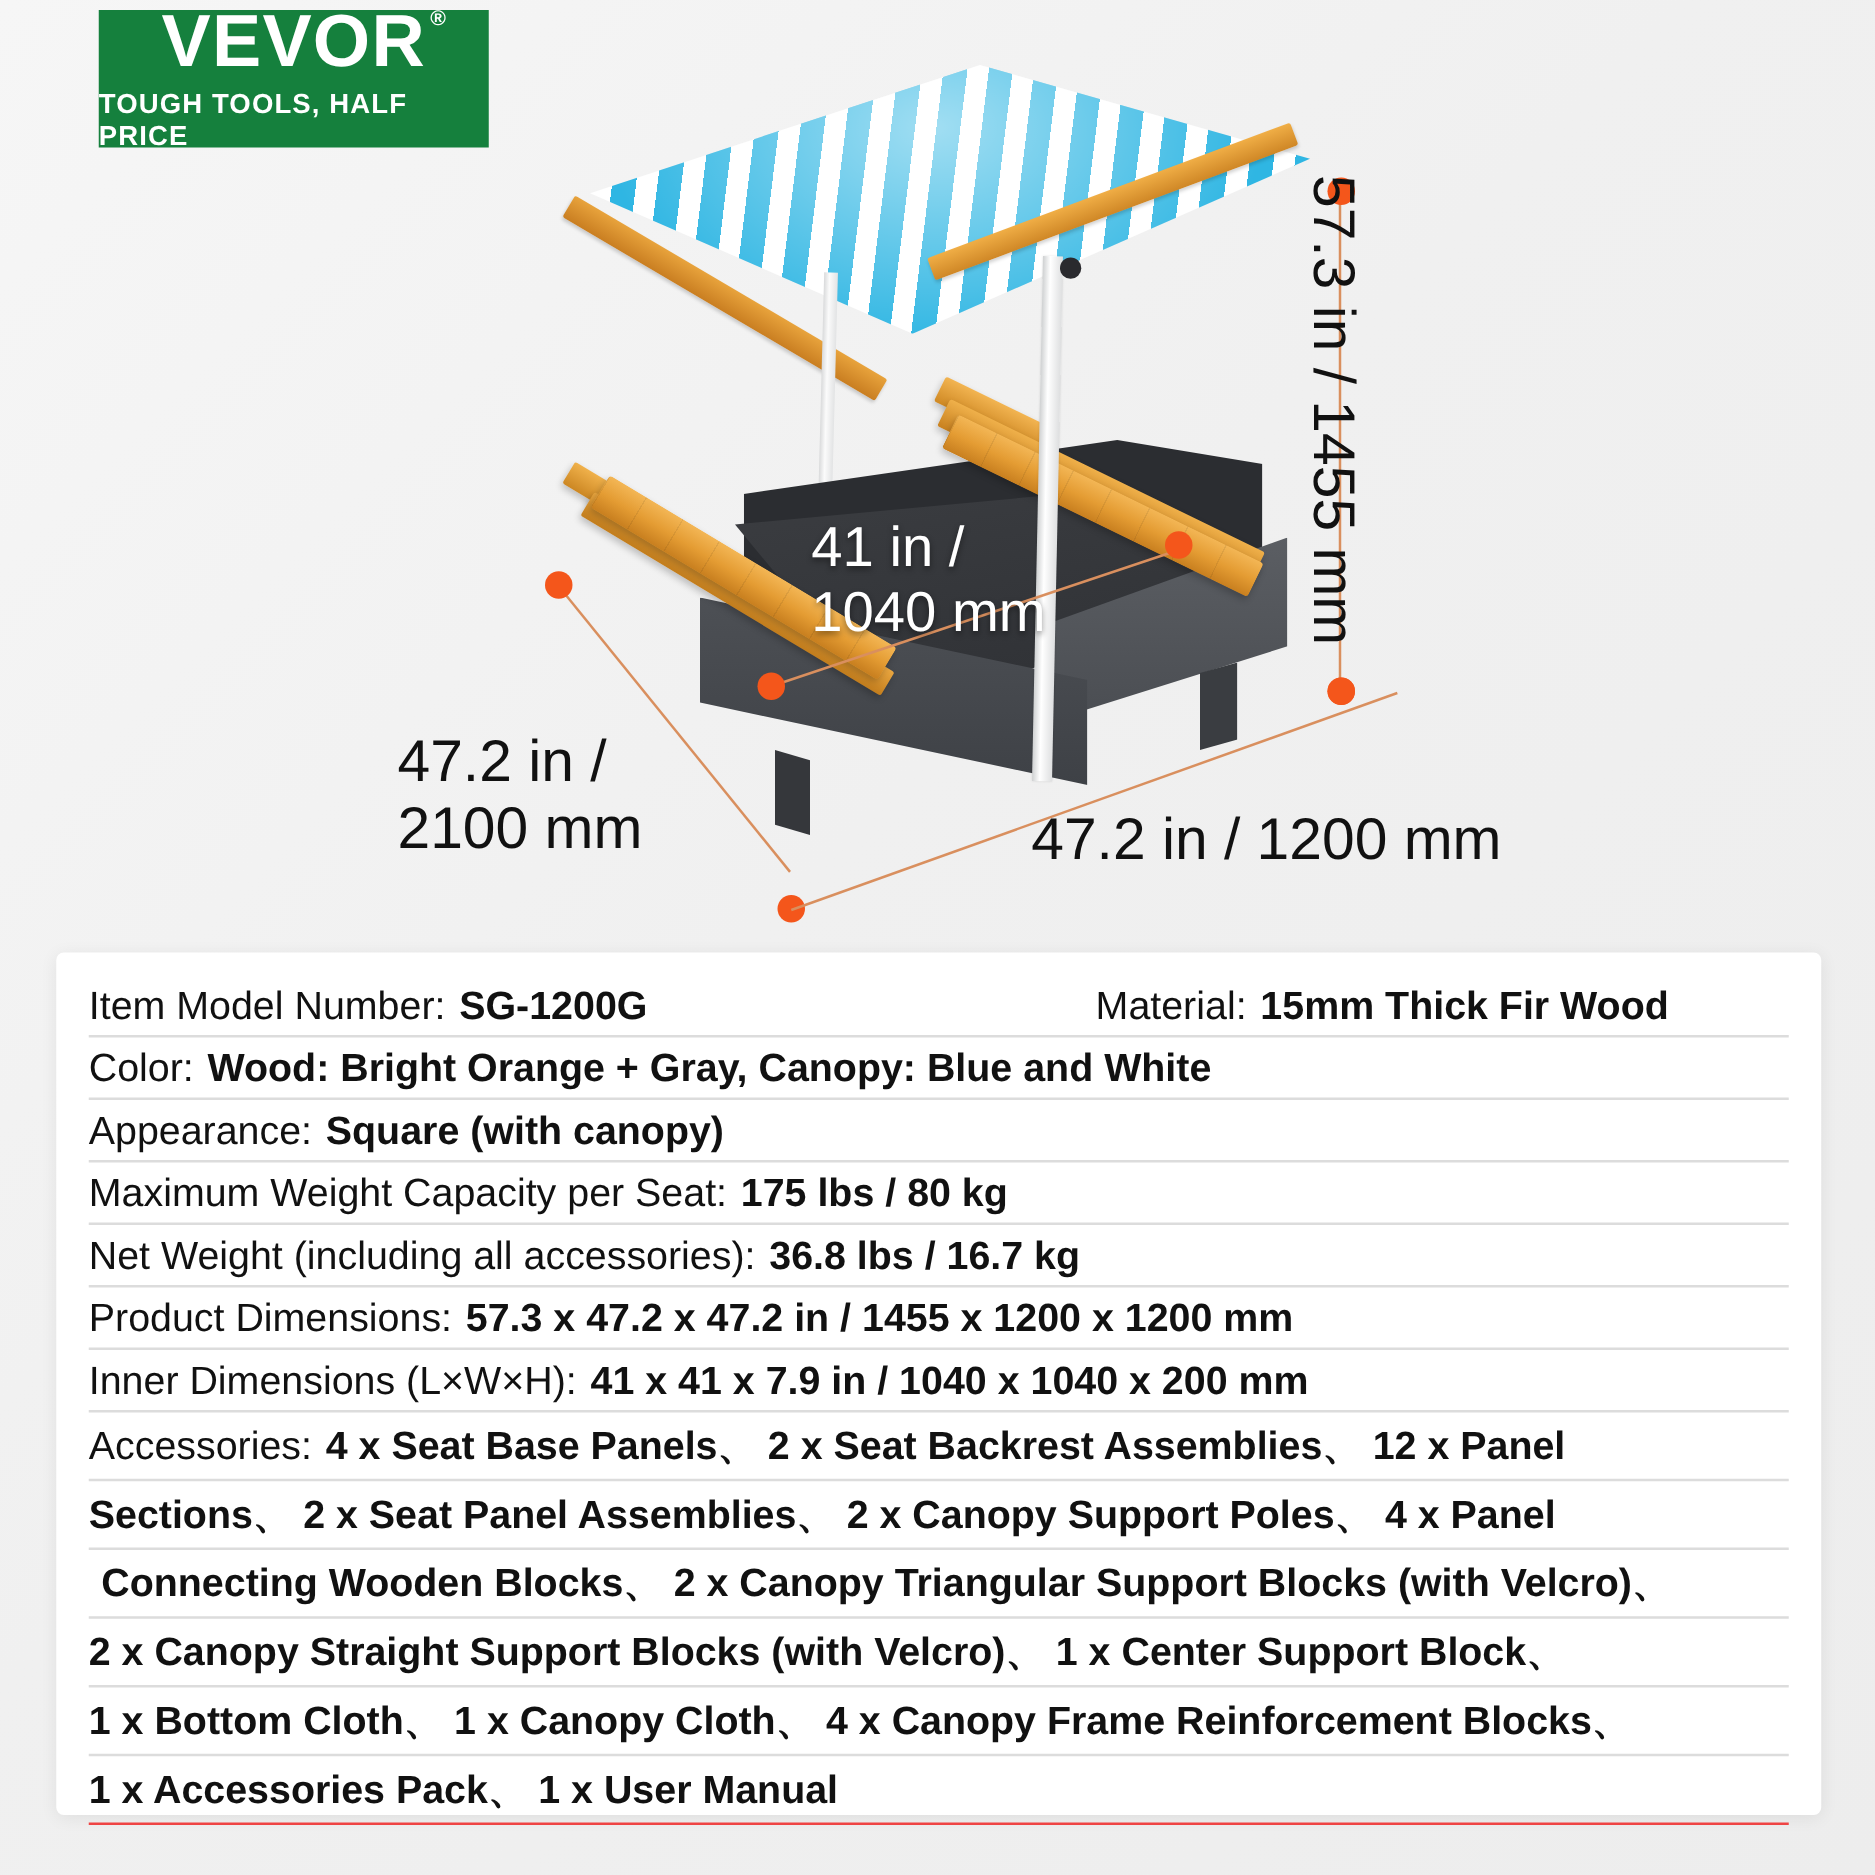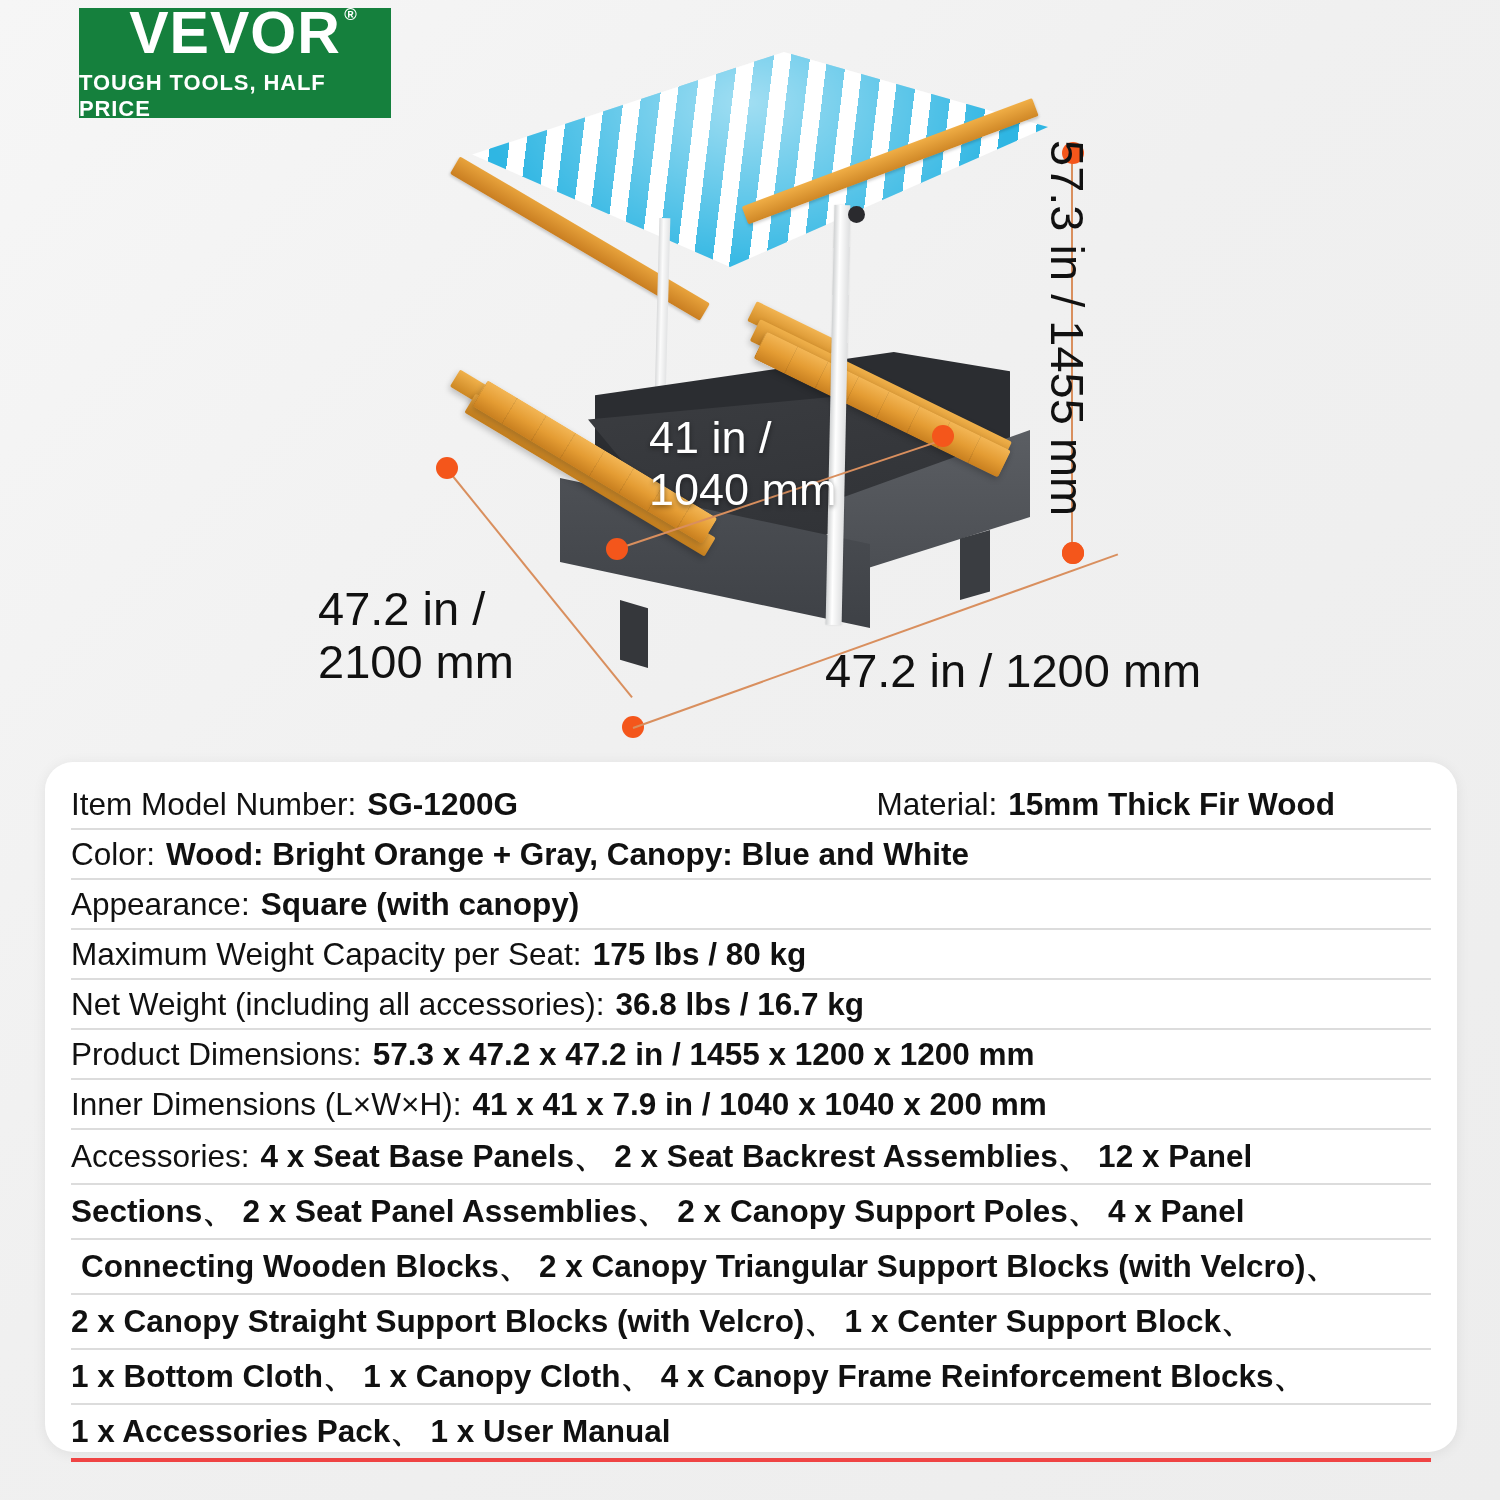--- a/index.html
+++ b/index.html
@@ -174,34 +174,34 @@
     left:649px; top:412px; color:#ffffff; font-size:45px;
     text-shadow:0 2px 5px rgba(0,0,0,.45);
     line-height:1.15;
   }
   #dim-left-label  { left:318px; top:583px; text-align:left; }
   #dim-front-label { left:825px; top:645px; white-space:nowrap; }
 
   
   #spec-panel {
     position:absolute; left:45px; top:762px; width:1412px; height:690px;
-    background:#fff; border-radius:28px;
+    background:#fff; border-radius:6px;
     box-shadow:0 2px 14px rgba(0,0,0,.07);
     padding:18px 26px 10px 26px;
   }
   .spec-row {
     border-bottom:2px solid #dcdcdc;
     padding:5.5px 0 5.5px 0;
     display:flex; align-items:baseline;
     min-height:47px;
     font-size:31.5px;
     color:#111;
     white-space:nowrap;
   }
-  .spec-row:last-child { border-bottom:4px solid #ef4444; }
+  .spec-row:last-child { border-bottom:2px solid #ef4444; }
   .lbl { font-weight:400; }
   .val { font-weight:bold; margin-left:11px; }
   .row-split { justify-content:flex-start; }
   .right-group { margin-left:auto; display:flex; align-items:baseline; padding-right:96px; }
 </style>
 </head>
 <body>
 
 <div id="logo">
   <div class="wordmark">

